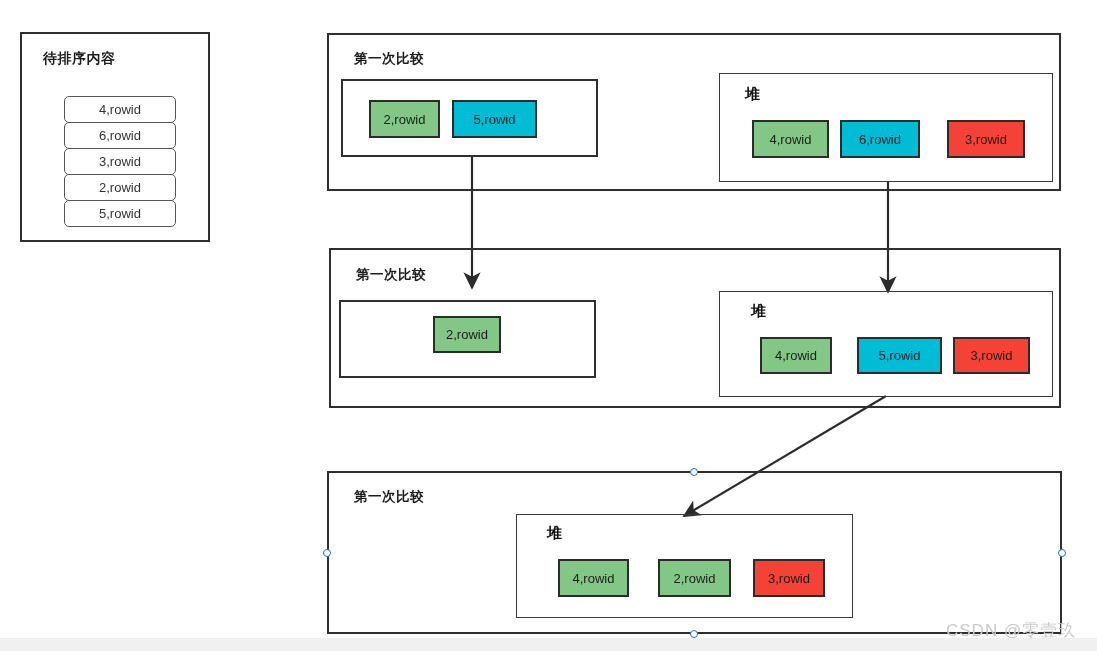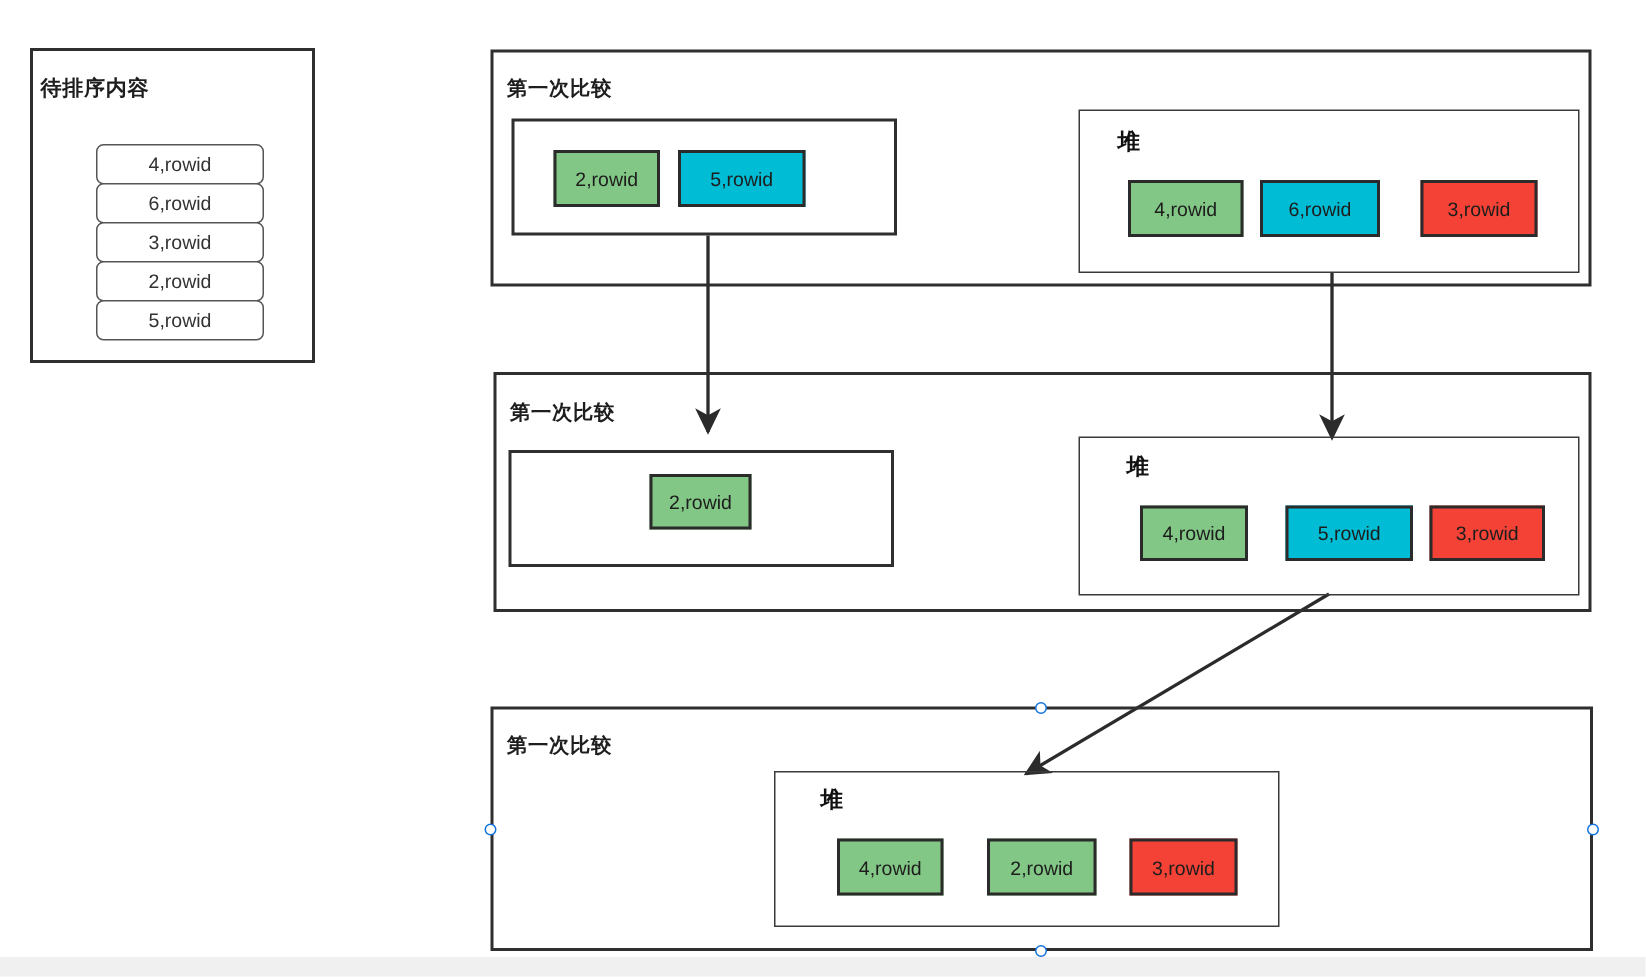--- a/index.html
+++ b/index.html
@@ -47,20 +47,21 @@
     background: transparent;
   }
 
   .frame-title {
     position: absolute;
     font-size: 13.5px;
     font-weight: 700;
     color: #1e1e1e;
     letter-spacing: 0.5px;
     white-space: nowrap;
+    margin-left: 16px;
   }
   .heap-title {
     position: absolute;
     font-size: 15px;
     font-weight: 700;
     color: #111111;
     white-space: nowrap;
   }
 
   
@@ -187,15 +188,16 @@
   <div class="heap-title" style="left:547px; top:524px;">堆</div>
   <div class="chip" style="left:558px; top:559px; width:71px; height:38px; background:#82c785;">4,rowid</div>
   <div class="chip" style="left:658px; top:559px; width:73px; height:38px; background:#82c785;">2,rowid</div>
   <div class="chip" style="left:753px; top:559px; width:72px; height:38px; background:#f44336;">3,rowid</div>
 
   <div class="handle" style="left:690px; top:468px;"></div>
   <div class="handle" style="left:323px; top:549px;"></div>
   <div class="handle" style="left:1058px; top:549px;"></div>
   <div class="handle" style="left:690px; top:630px;"></div>
 
+  <div class="watermark" style="left:946px; top:619px;">CSDN @零壹玖</div>
 
   <div class="bottom-strip"></div>
 </div>
 
 </body></html>

